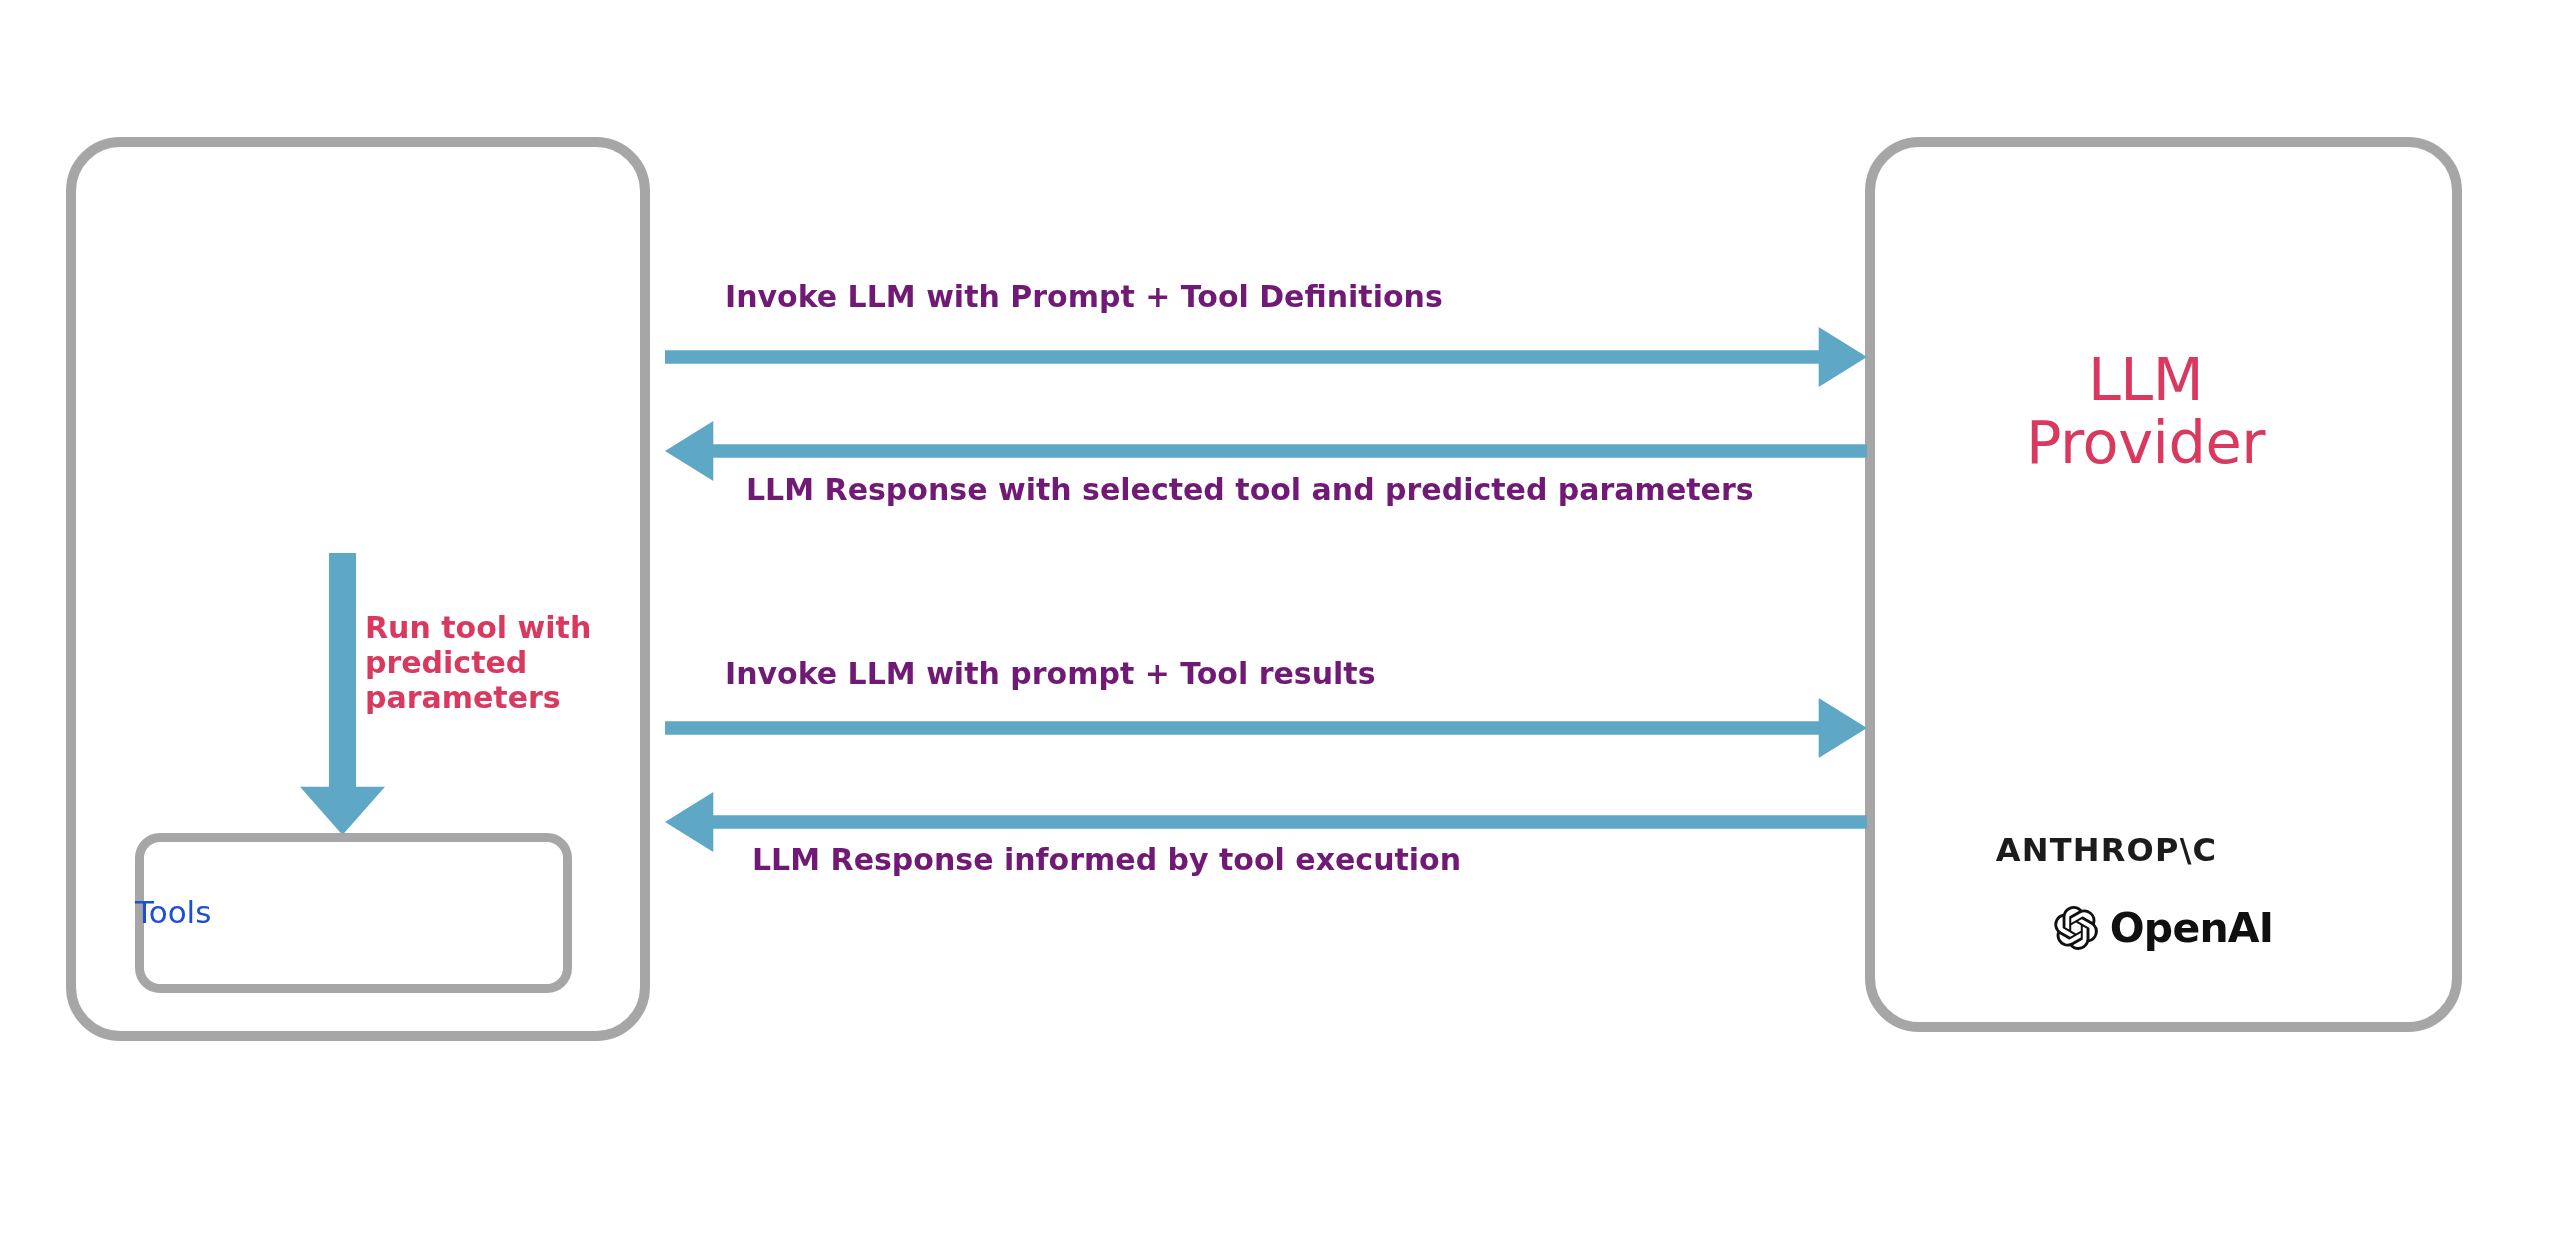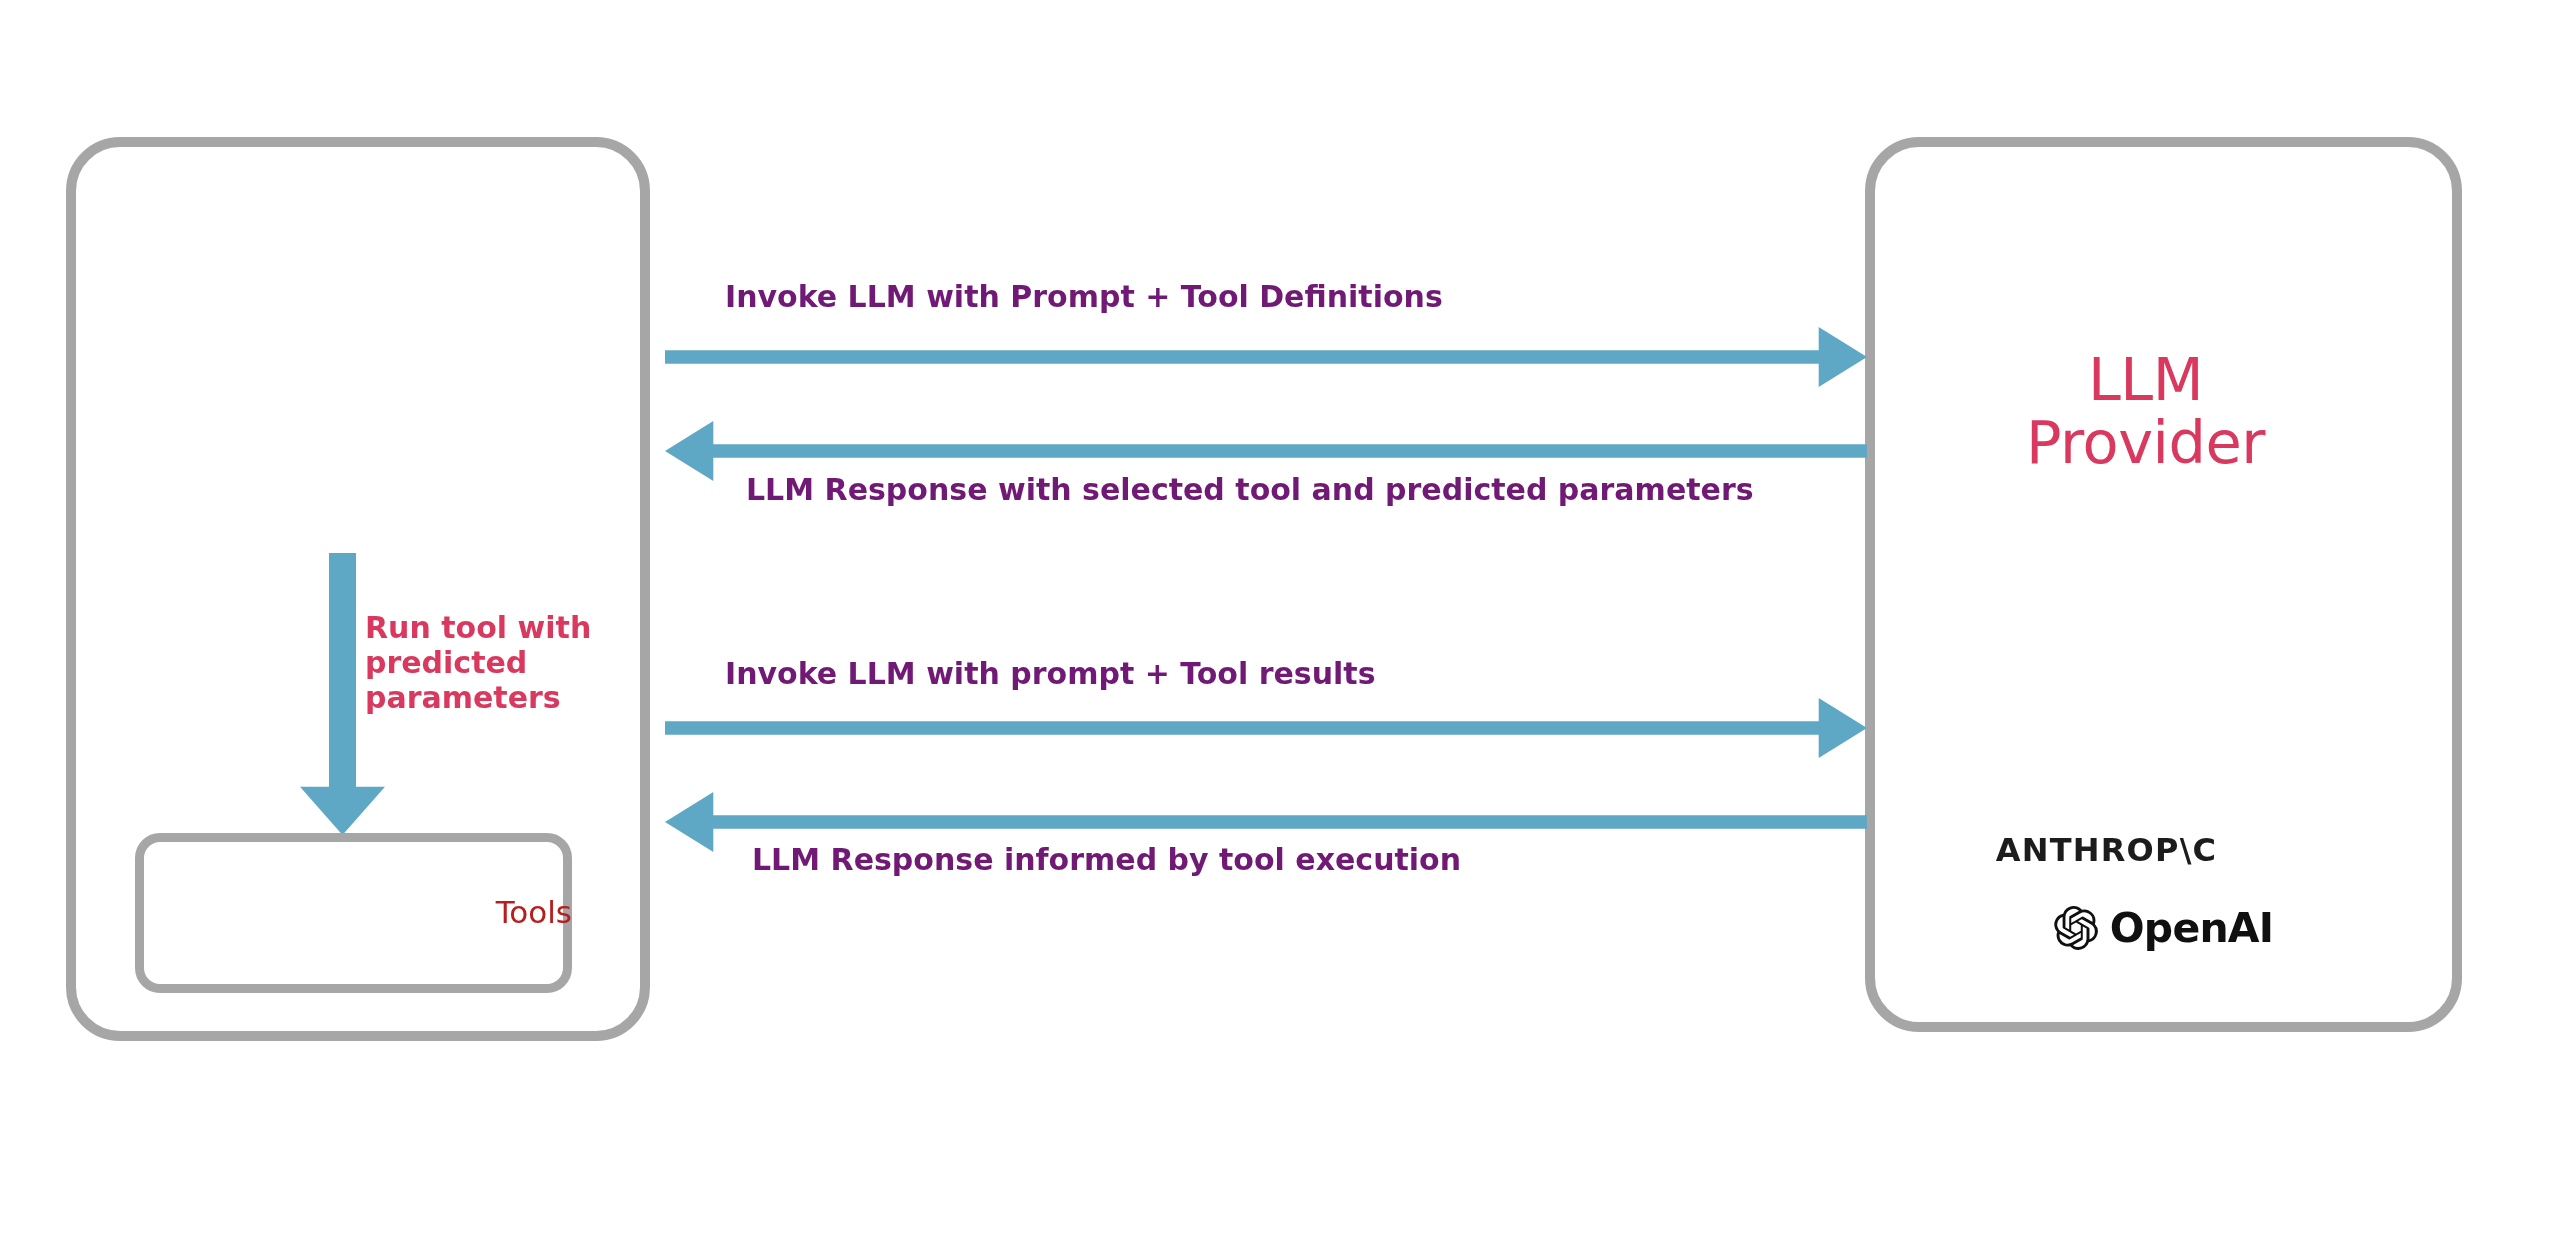--- a/index.html
+++ b/index.html
@@ -77,22 +77,22 @@
     left: 1865px;
     top: 348px;
     width: 561px;
   }
 
   #tools-label {
     position: absolute;
     left: 135px;
     top: 894px;
     width: 437px;
-    text-align: right;
-    color: #b91c1c;
+    text-align: left;
+    color: #1d4ed8;
     font-size: 31px;
     font-weight: 400;
     z-index: 6;
   }
 
   
   .h-arrow {
     position: absolute;
     z-index: 3;
   }

